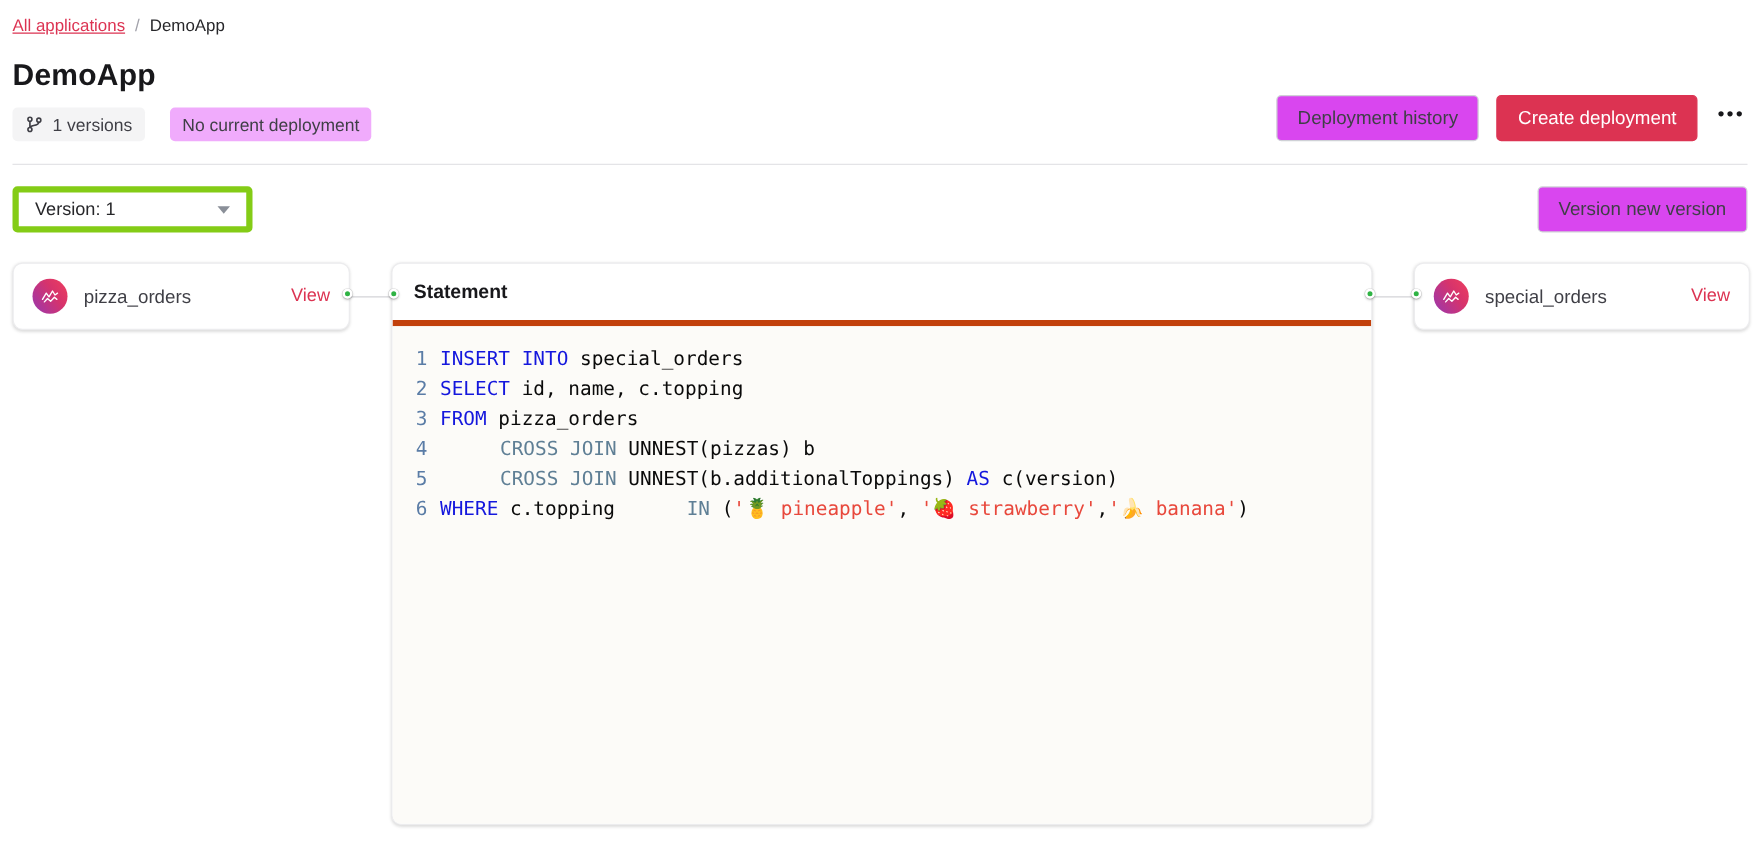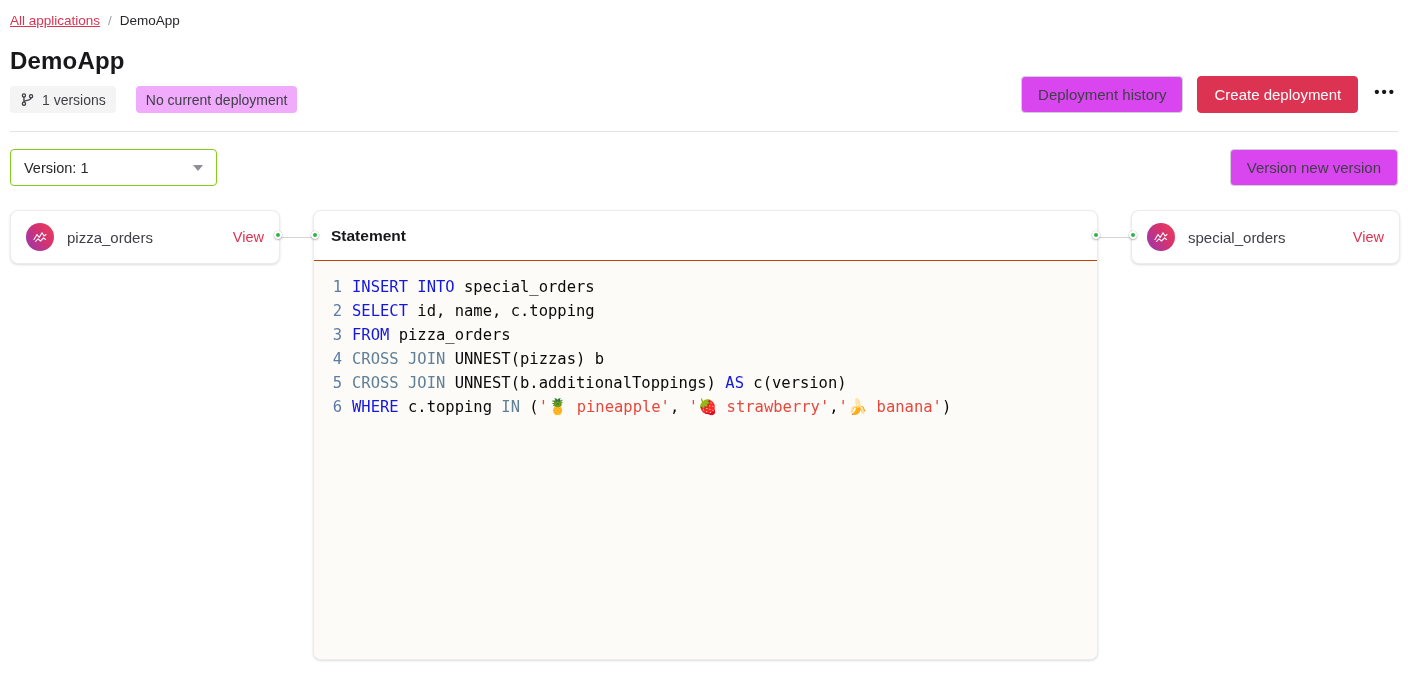--- a/index.html
+++ b/index.html
@@ -42,21 +42,21 @@
     border: none; background: transparent; color: #18181b;
     font-size: 15px; font-weight: 700; letter-spacing: 2px; cursor: pointer;
     align-self: center; margin-bottom: 6px; padding: 4px 2px;
   }
 
   .divider { height: 1px; background: #e4e4e7; margin-top: 18px; }
 
   
   .toolbar-row { display: flex; justify-content: space-between; margin-top: 17px; }
   .select {
-    width: 207px; height: 37px; border: 1px solid #84cc16; border-radius: 4px;
+    width: 192px; height: 37px; border: 5px solid #84cc16; border-radius: 4px;
     background: #fff; display: flex; align-items: center; justify-content: space-between;
     padding: 0 13px; font-size: 14.5px; color: #27272a; cursor: pointer;
   }
   .caret {
     width: 0; height: 0; border-left: 5.5px solid transparent;
     border-right: 5.5px solid transparent; border-top: 6.5px solid #8a8f98;
   }
 
   
   .pipeline { display: flex; align-items: flex-start; margin-top: 24px; }
@@ -87,34 +87,34 @@
   .dot.at-right { right: -6px; }
 
   .statement-card {
     width: 785px; height: 450px; flex: none;
     background: #ffffff; border: 1px solid #ececee; border-radius: 8px;
     box-shadow: 0 1px 3px rgba(0,0,0,.09), 0 1px 2px rgba(0,0,0,.05);
     display: flex; flex-direction: column; overflow: hidden;
   }
   .statement-header {
     height: 50px; flex: none; display: flex; align-items: center;
-    padding: 0 17px; border-bottom: 1px solid #c2410c;
+    padding: 0 17px; border-bottom: 5px solid #c2410c;
     font-size: 15.5px; font-weight: 600; color: #18181b;
   }
   .statement-body {
     flex: 1; background: #fcfbf8; padding: 14px 0; cursor: text;
   }
   .code-line {
     display: flex; line-height: 24px; white-space: pre;
     font-family: "DejaVu Sans Mono", "Liberation Mono", monospace;
     font-size: 15.5px; color: var(--code-text, #0a0a0a);
   }
   .ln { width: 28px; flex: none; text-align: right; margin-right: 10px; color: var(--line-number, #5a7ca6); }
   .tok-kw  { color: var(--kw, #1417dd); }
-  .tok-kw2 { color: var(--kw2, #5f7f95); }
+  .tok-kw2 { color: var(--kw2, #5f7f95); margin-left: 48px; }
   .tok-pl  { color: var(--code-text, #0a0a0a); }
   .tok-str { color: var(--str, #e8483c); }
 </style>
 </head>
 <body>
 
 <div class="page">
 
   <div class="breadcrumb">
     <a class="crumb-link">All applications</a>

